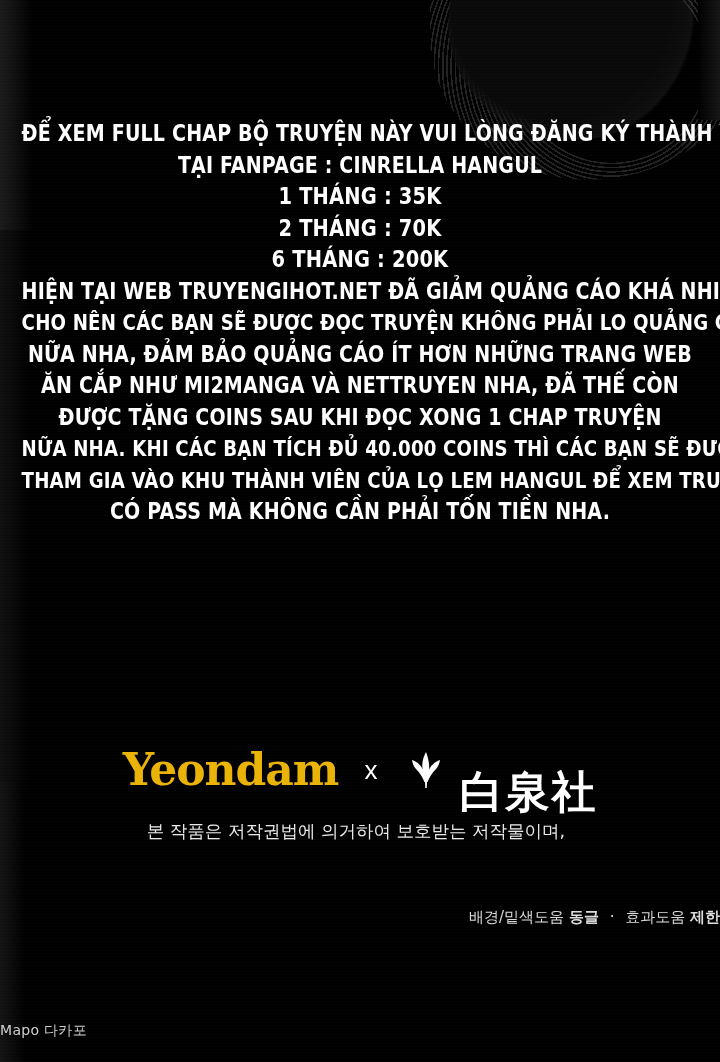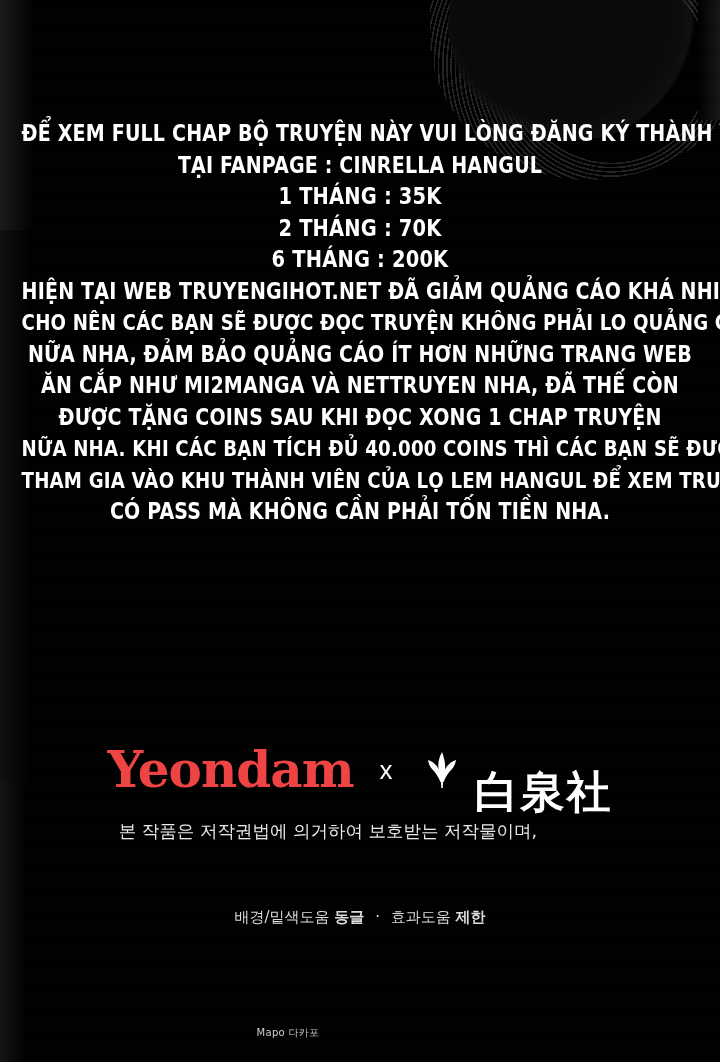--- a/index.html
+++ b/index.html
@@ -105,23 +105,23 @@
     left: 0;
     width: 720px;
     display: flex;
     align-items: center;
     justify-content: center;
     gap: 22px;
   }
   #yeondam-wordmark {
     font-family: "DejaVu Serif", serif;
     font-weight: 700;
-    font-size: 50px;
+    font-size: 44px;
     letter-spacing: -1px;
-    color: #ef4444;
+    color: #eab308;
     line-height: 1;
   }
   #cross-symbol {
     font-family: "Liberation Sans", sans-serif;
     font-size: 26px;
     font-weight: 400;
     color: #ffffff;
     padding: 0 4px;
   }
   #hakusensha-logo {
@@ -151,42 +151,42 @@
     position: absolute;
     top: 818px;
     left: 0;
     width: 656px;
     text-align: center;
     font-family: "DejaVu Sans", sans-serif;
     font-size: 17.5px;
     line-height: 26px;
     color: #e9e9e9;
     font-weight: 400;
+    padding-left: 28px;
   }
   #credits {
     position: absolute;
     top: 908px;
     left: 0;
     width: 720px;
-    text-align: center;
+    text-align: right;
     font-family: "DejaVu Sans", sans-serif;
     font-size: 15px;
     color: #dcdcdc;
   }
   #credits .bold { font-weight: 700; }
   #credits .dot { padding: 0 6px; }
 
   #footer-note {
     position: absolute;
     bottom: 22px;
     left: 0;
     width: 576px;
-    text-align: center;
-    font-family: "DejaVu Sans", sans-serif;
-    font-size: 10px;
+    font-family: "DejaVu Sans", sans-serif;
+    font-size: 14px;
     color: #cfcfcf;
     letter-spacing: .3px;
   }
 </style>
 </head>
 <body>
 
 <div id="page-bg">
   <div class="halftone-moon"></div>
   <div class="edge-left-top"></div>

